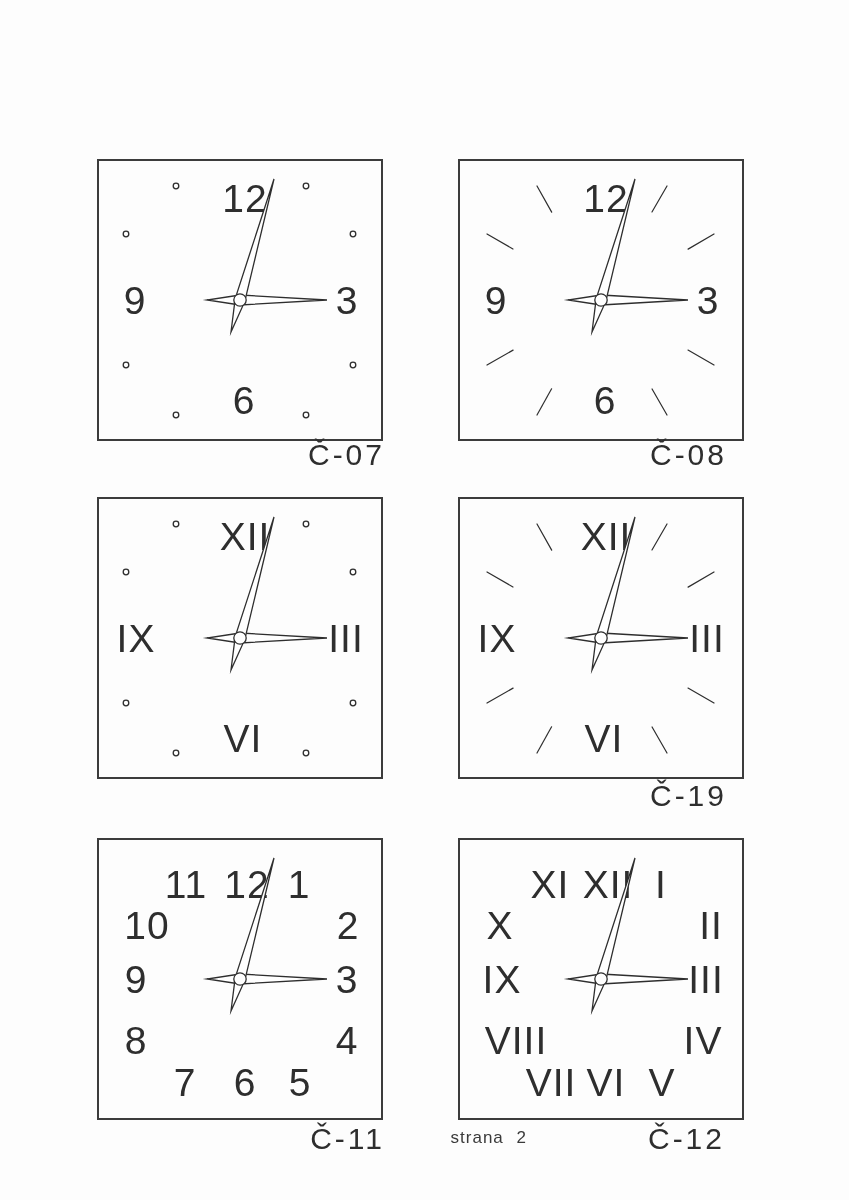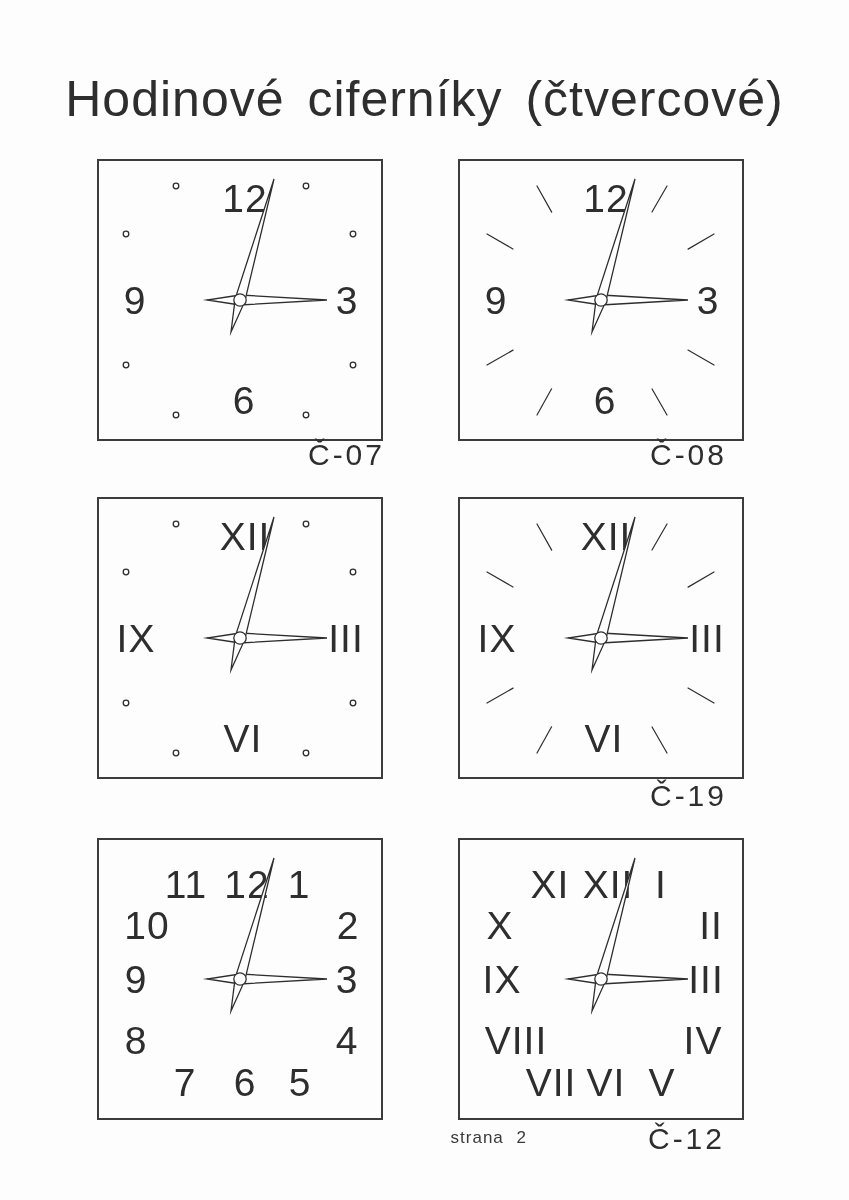--- a/index.html
+++ b/index.html
@@ -77,21 +77,20 @@
   }
   .mark-dot{fill:#fff;stroke:var(--ink);stroke-width:1.3;}
   .mark-tick{stroke:var(--ink);stroke-width:1.2;stroke-linecap:round;}
   .hand{fill:#fff;stroke:var(--ink);stroke-width:1.3;stroke-miterlimit:9;}
 </style>
 </head>
 <body>
 
 <div class="page">
 
-  <div class="title">Hodinové  ciferníky  (čtvercové)</div>
 
   <div class="clock" style="left:97px;top:143px">
     <svg viewBox="-141 -139 282 278">
         <circle cx="66" cy="-114" r="2.8" class="mark-dot"></circle>
         <circle cx="113" cy="-66" r="2.8" class="mark-dot"></circle>
         <circle cx="113" cy="65" r="2.8" class="mark-dot"></circle>
         <circle cx="66" cy="115" r="2.8" class="mark-dot"></circle>
         <circle cx="-64" cy="115" r="2.8" class="mark-dot"></circle>
         <circle cx="-114" cy="65" r="2.8" class="mark-dot"></circle>
         <circle cx="-114" cy="-66" r="2.8" class="mark-dot"></circle>
@@ -197,17 +196,18 @@
         <text x="61" y="103" class="num">V</text>
         <path d="M 87 0 L 0 -5 L -33 0 L 0 5 Z" class="hand"></path>
         <path d="M 34 -121 L 4.8 1.4 L -9 32 L -4.8 -1.4 Z" class="hand"></path>
         <circle cx="0" cy="0" r="6.2" class="hand"></circle>
       </svg>
   </div>
 
   <div class="caption" style="left:97px;top:438px">Č-07</div>
   <div class="caption" style="left:439px;top:438px">Č-08</div>
   <div class="caption" style="left:439px;top:779px">Č-19</div>
+  <div class="caption" style="left:97px;top:1122px">Č-11</div>
   <div class="caption" style="left:437px;top:1122px">Č-12</div>
 
   <div class="strana">strana 2</div>
 
 </div>
 
 </body></html>

